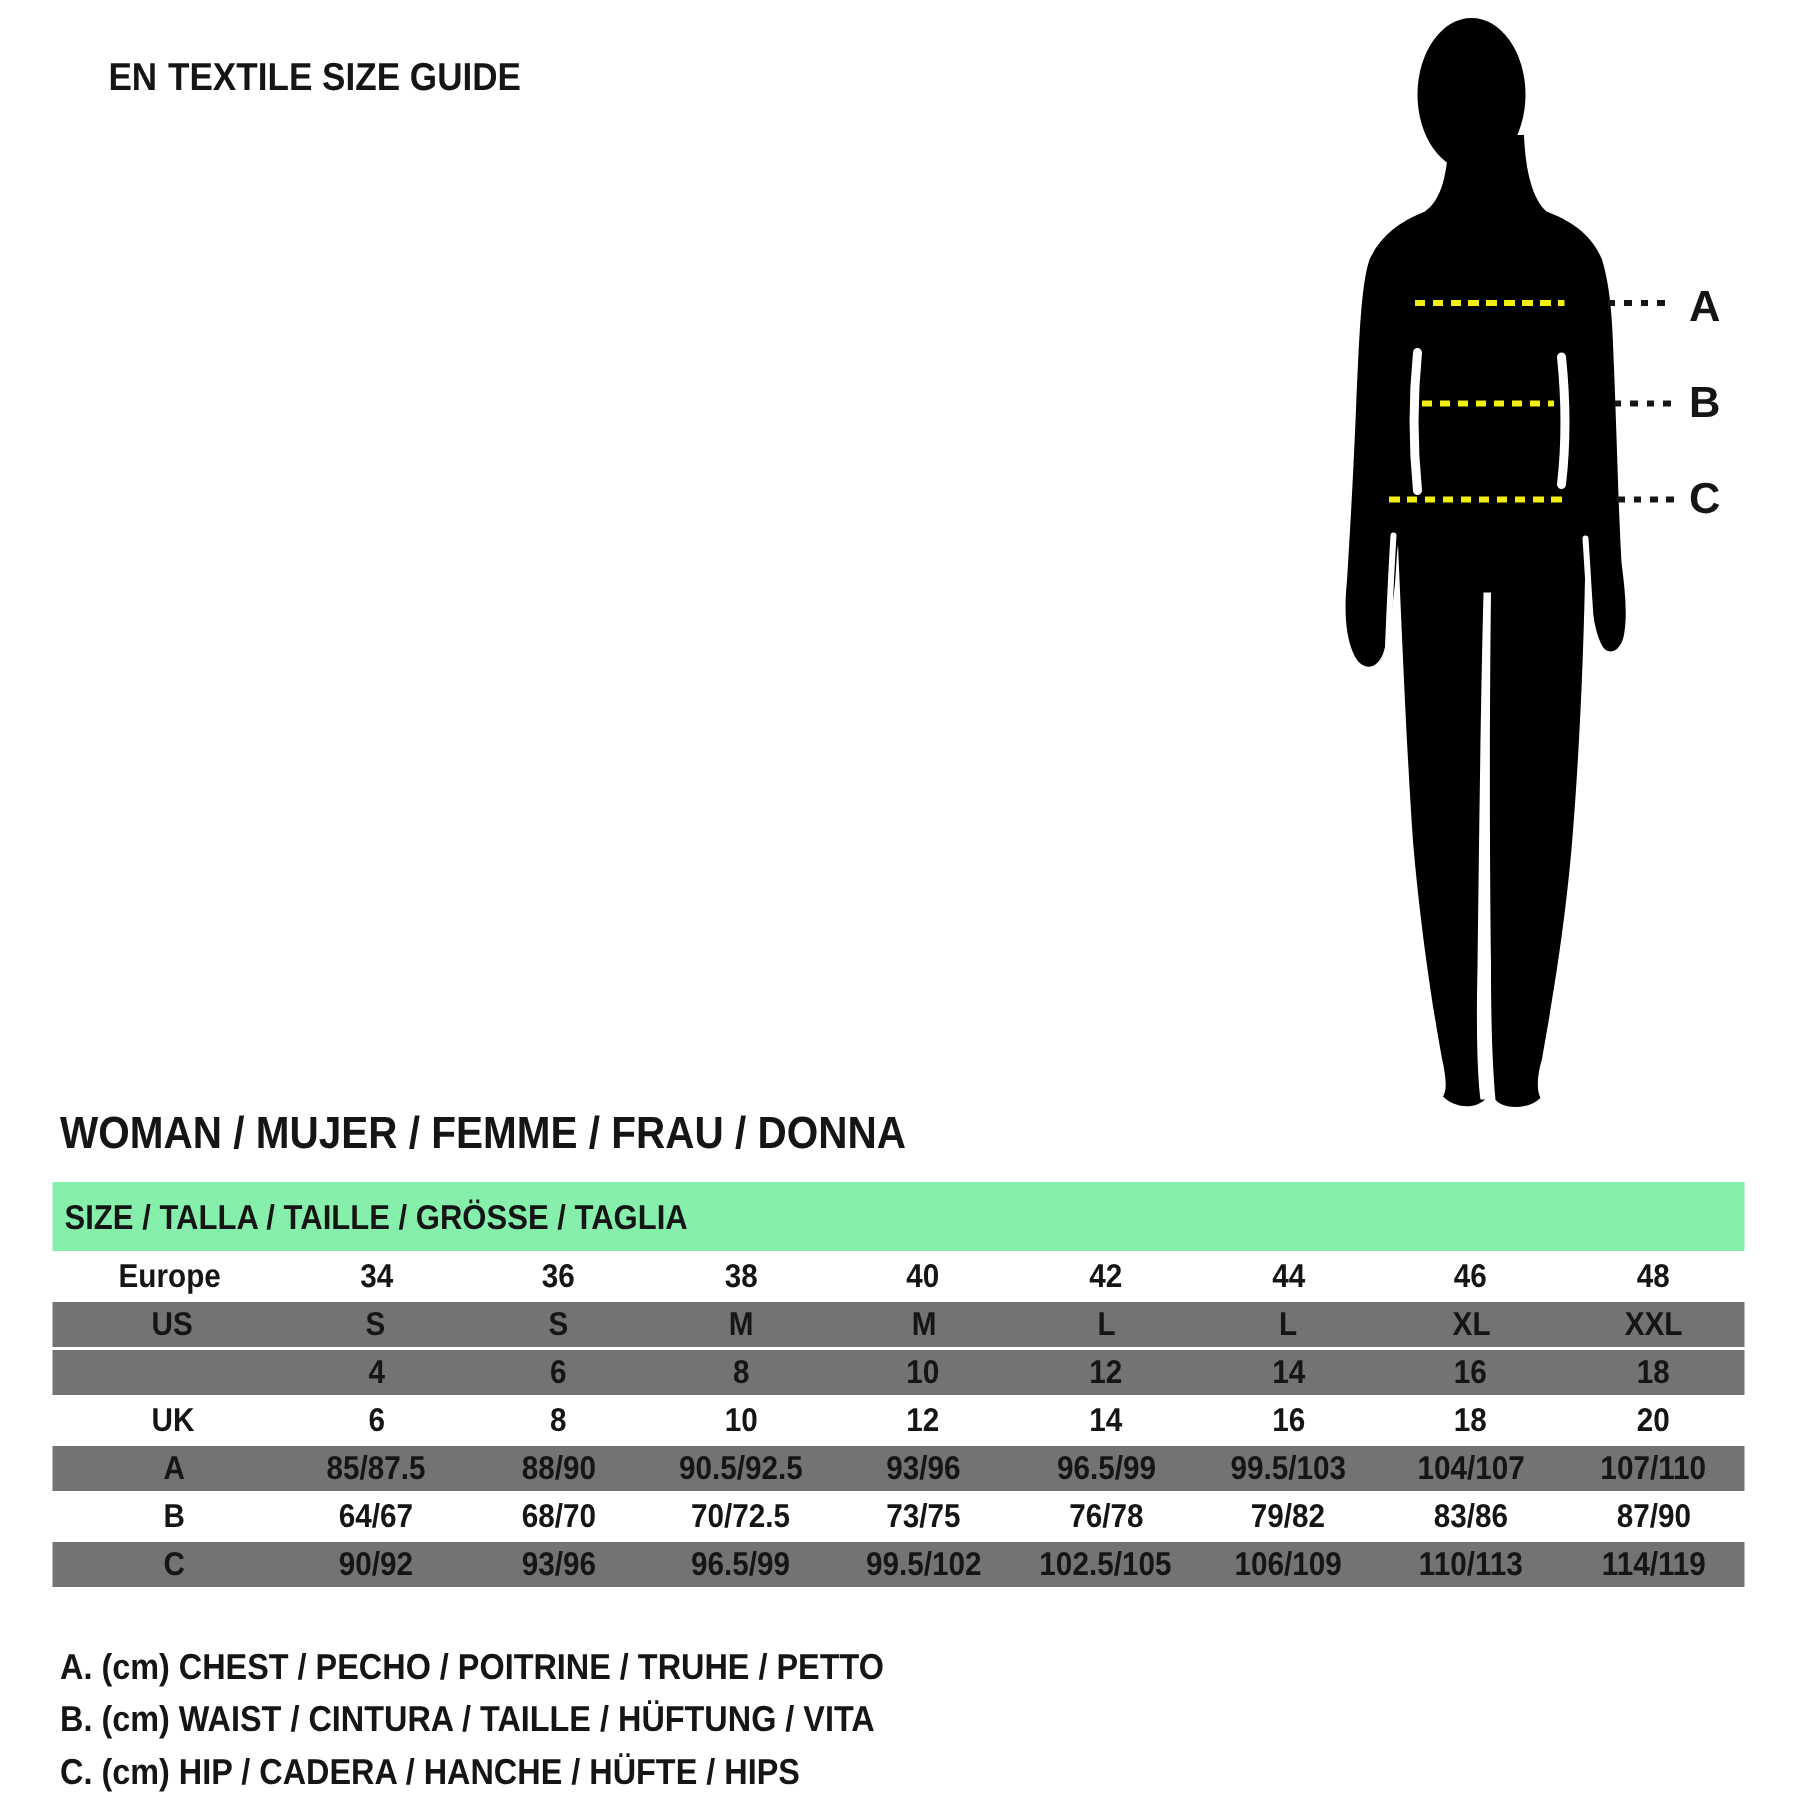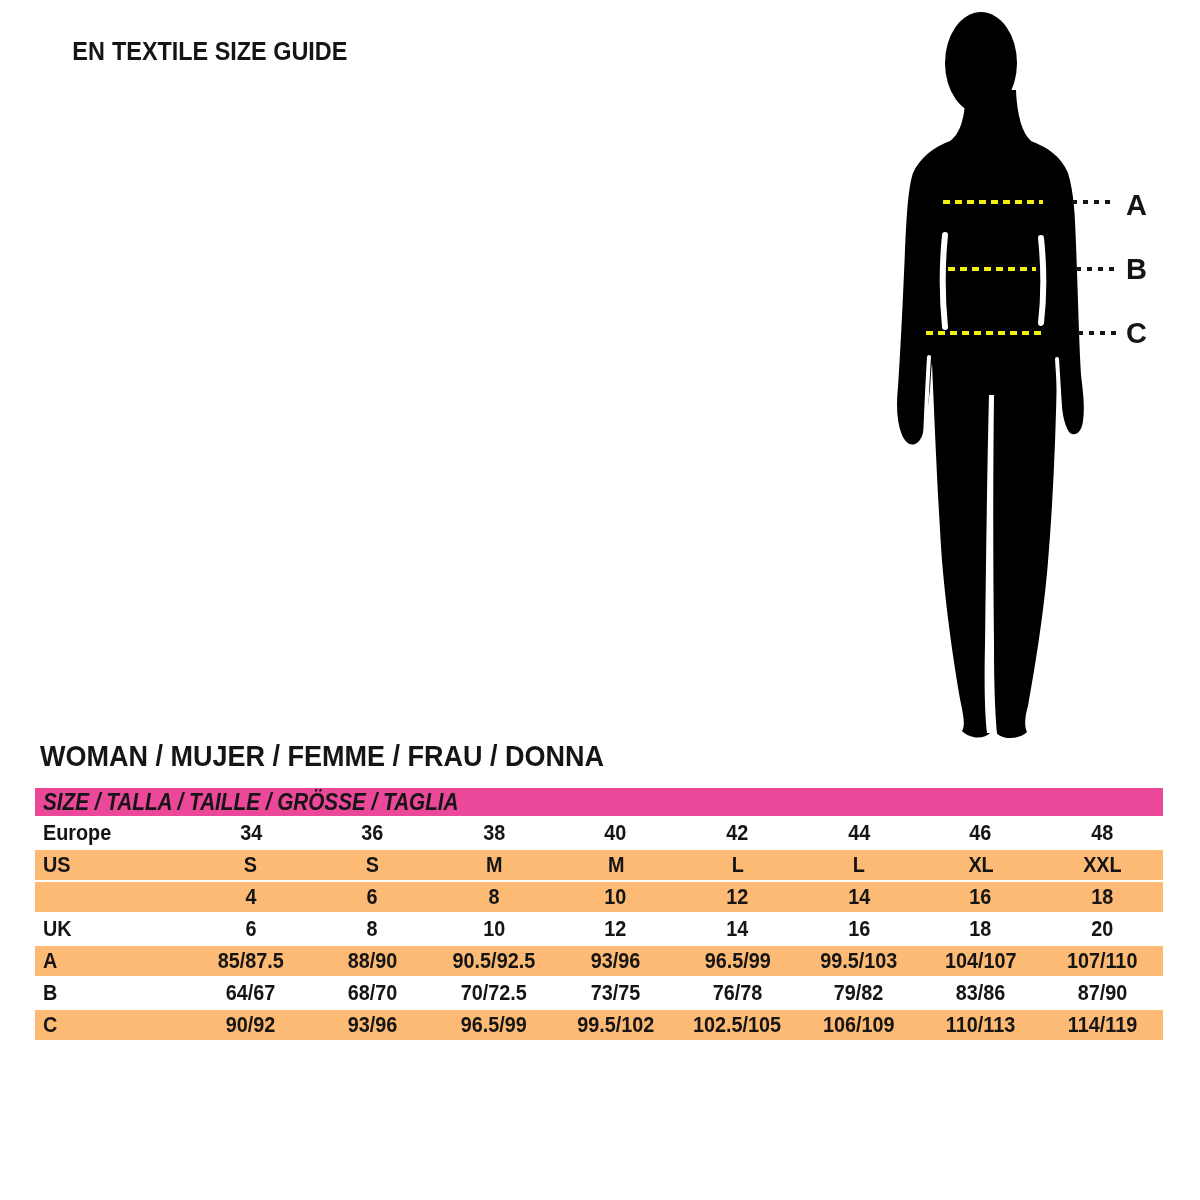--- a/index.html
+++ b/index.html
@@ -18,26 +18,26 @@
   
   .figure{position:absolute;left:880px;top:5px;width:240px;height:740px;}
   .measure-line{position:absolute;height:4px;}
   .measure-label{position:absolute;font-size:29px;font-weight:bold;line-height:30px;}
 
   
   .gender-heading{position:absolute;left:40px;top:739px;font-size:30px;}
 
   
   .size-table{position:absolute;left:35px;top:788px;width:1128px;}
-  .thead{height:28px;background:#ec4899;display:flex;align-items:center;padding-left:8px;
-         box-sizing:border-box;font-size:23px;font-style:italic;}
+  .thead{height:46px;background:#86efac;display:flex;align-items:center;padding-left:8px;
+         box-sizing:border-box;font-size:23px;}
   .trow{display:flex;height:30px;margin-top:2px;background:#ffffff;align-items:center;}
-  .trow.shaded{background:#fdba74;}
+  .trow.shaded{background:#737373;}
   .tcell{flex:1;display:flex;justify-content:center;align-items:center;font-size:22px;}
-  .tcell.label{flex:0 0 155px;justify-content:flex-start;padding-left:8px;box-sizing:border-box;}
+  .tcell.label{flex:0 0 155px;justify-content:center;padding-left:8px;box-sizing:border-box;}
 
   
   .legend{position:absolute;left:40px;top:1094px;}
   .legend-row{height:35px;display:flex;align-items:center;font-size:24px;}
 </style>
 </head>
 <body>
 
 <div class="page">
 
@@ -310,14 +310,25 @@
           <div class="tcell">
             <span class="cond centered">110/113</span>
           </div>
           <div class="tcell">
             <span class="cond centered">114/119</span>
           </div>
         </div>
       </div>
   </div>
 
+  <div class="legend">
+    <div class="legend-row">
+      <span class="cond">A. (cm) CHEST / PECHO / POITRINE / TRUHE / PETTO</span>
+    </div>
+    <div class="legend-row">
+      <span class="cond">B. (cm) WAIST / CINTURA / TAILLE / HÜFTUNG / VITA</span>
+    </div>
+    <div class="legend-row">
+      <span class="cond">C. (cm) HIP / CADERA / HANCHE / HÜFTE / HIPS</span>
+    </div>
+  </div>
 
 </div>
 
 </body></html>

